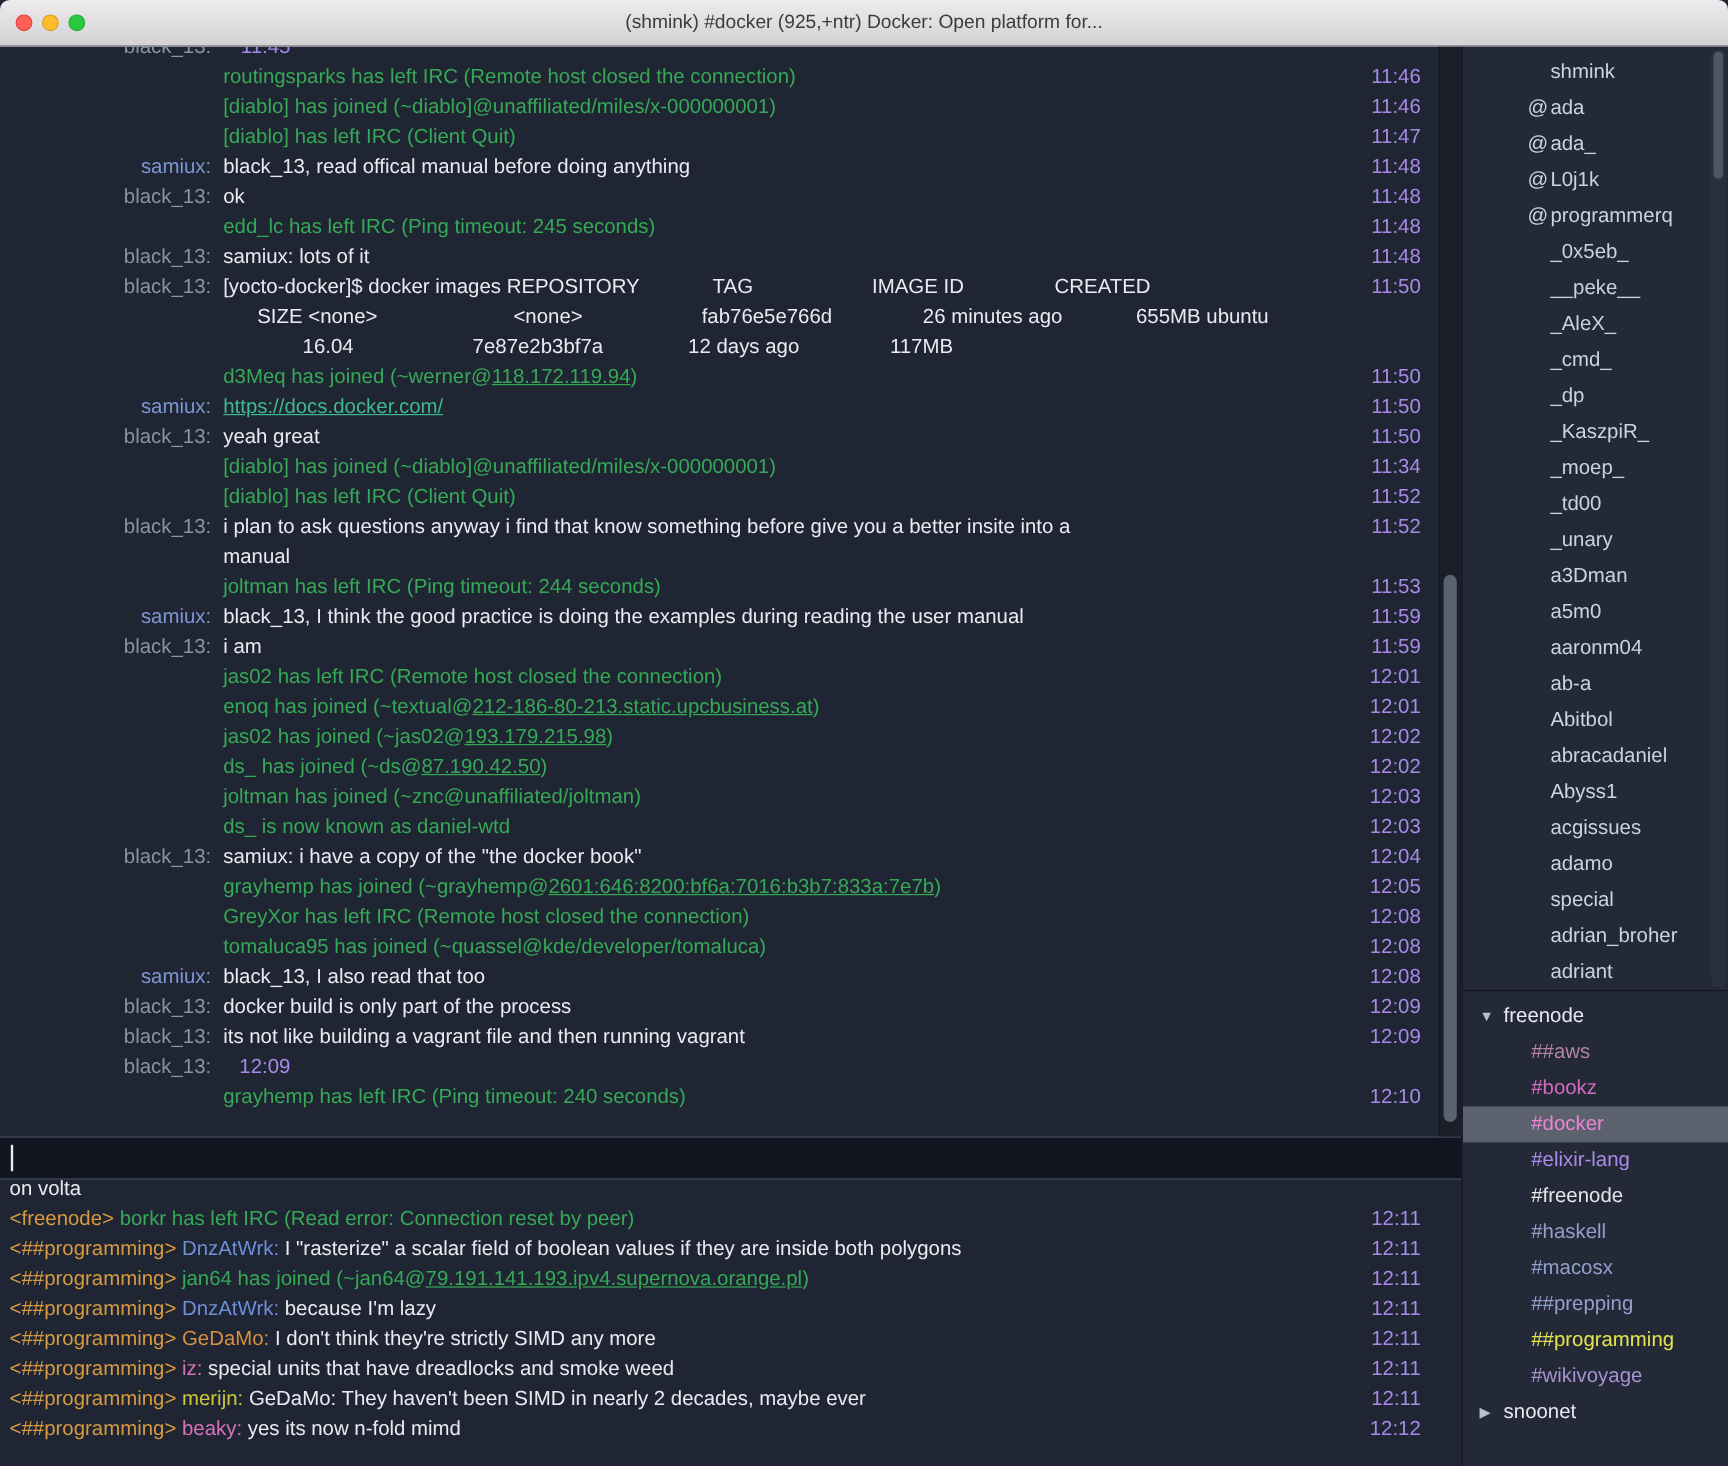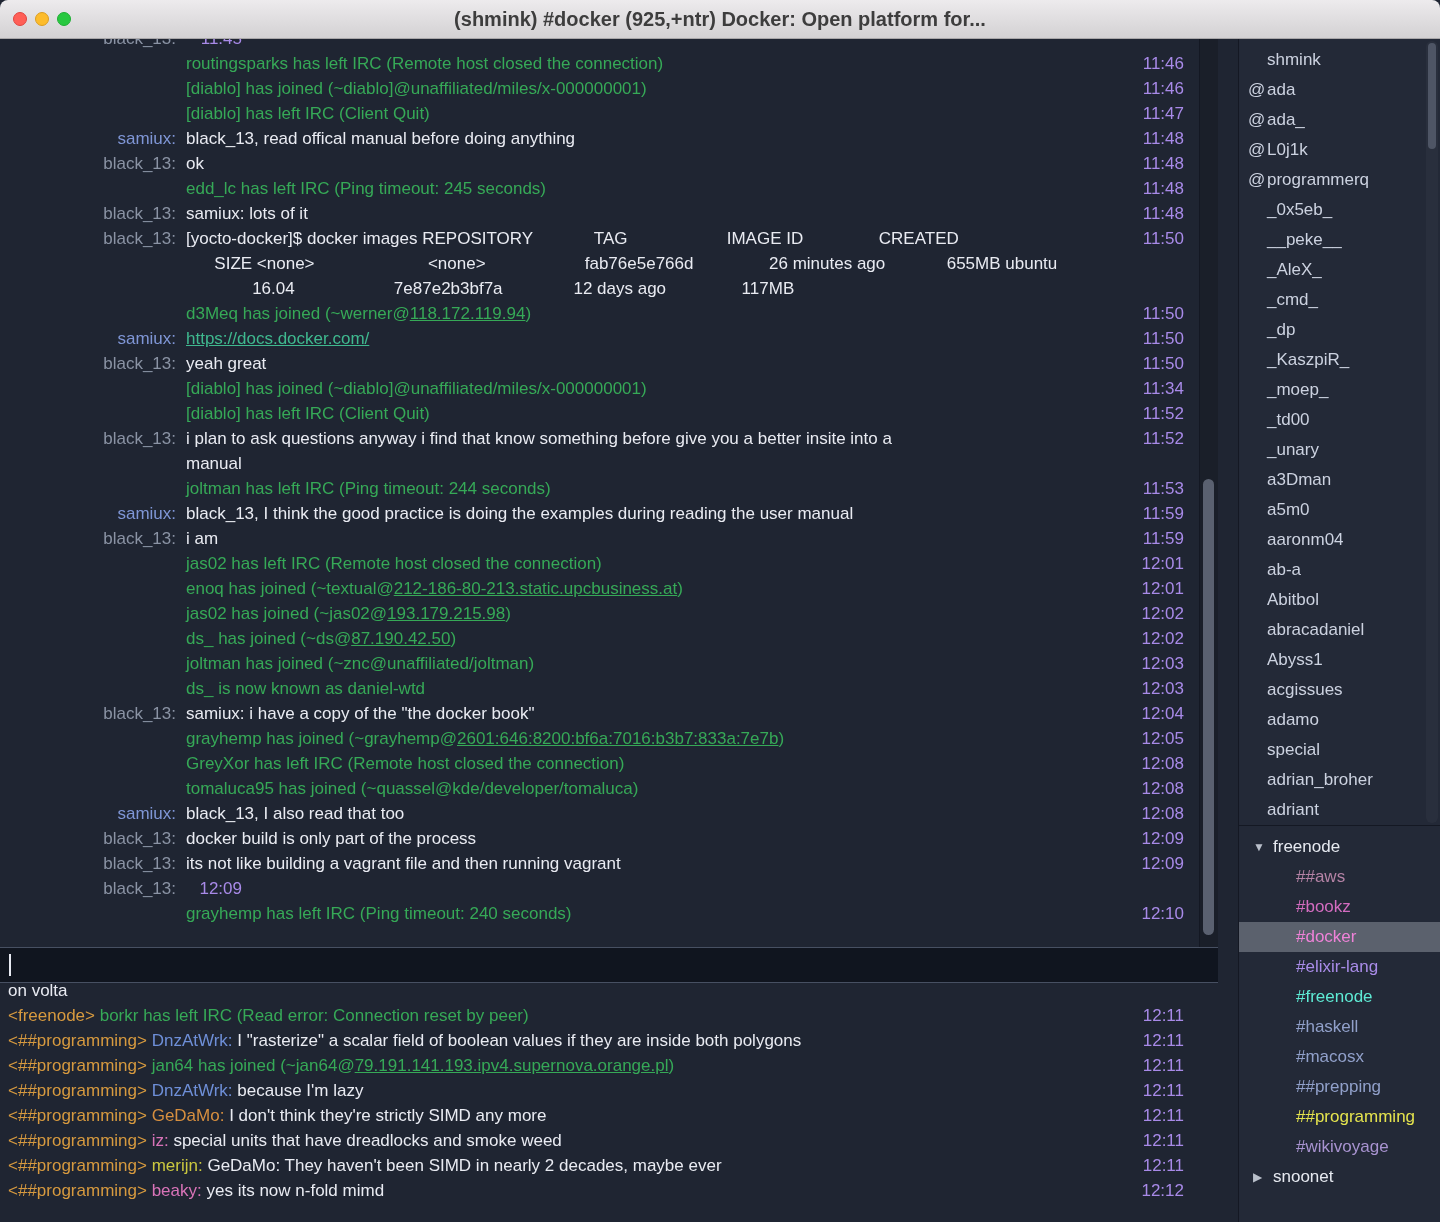--- a/index.html
+++ b/index.html
@@ -6,29 +6,29 @@
   body{
     width:1440px;height:1222px;overflow:hidden;
     background:#1f2532;
     font-family:"Liberation Sans", sans-serif;
   }
   .window{width:1440px;height:1222px;display:flex;flex-direction:column;border-radius:8px 8px 0 0;overflow:hidden;}
 
   
   .titlebar{flex:0 0 38px;height:38px;background:linear-gradient(#edebed,#d3d1d3);
     border-bottom:1px solid #a9a7a9;position:relative;display:flex;align-items:center;justify-content:center;}
-  .title{font-size:20px;font-weight:700;color:#3d3d3d;}
+  .title{font-size:16px;font-weight:400;color:#3d3d3d;}
   .traffic{position:absolute;left:13px;top:0;height:100%;display:flex;align-items:center;gap:8px;}
   .light{width:14px;height:14px;border-radius:50%;box-sizing:border-box;}
   .light.red{background:#ff5f57;border:1px solid #e1443f;}
   .light.yellow{background:#fdbc2c;border:1px solid #dc9e21;}
   .light.green{background:#28c840;border:1px solid #1faf34;}
 
   
-  .content{flex:1;display:flex;min-height:0;background:#1f2532;gap:20px;}
+  .content{flex:1;display:flex;min-height:0;background:#1f2532;}
   .left{width:1218px;flex:0 0 1218px;display:flex;flex-direction:column;position:relative;}
 
   
   .chat{height:908px;flex:0 0 908px;overflow:hidden;position:relative;box-sizing:border-box;padding:0 34px 0 0;}
   .crow{display:flex;line-height:25px;font-size:17px;align-items:flex-start;}
   .crow.clip{margin-top:-13px;}
   .crow .nick{flex:0 0 186px;text-align:right;padding-right:10px;box-sizing:border-box;white-space:nowrap;}
   .crow .msg{flex:1;white-space:pre-wrap;word-break:break-word;color:#e9ebf2;min-width:0;}
   .crow .time{flex:0 0 56px;text-align:right;color:#a88ae8;}
   .link{text-decoration:underline;}
@@ -45,21 +45,21 @@
   
   .bottom{flex:1;overflow:hidden;box-sizing:border-box;padding:2px 34px 0 8px;}
   .brow{display:flex;line-height:25px;font-size:17px;align-items:flex-start;}
   .brow.clipb{margin-top:-7px;}
   .brow .bmsg{flex:1;white-space:pre-wrap;word-break:break-word;color:#e9ebf2;min-width:0;}
   .brow .time{flex:0 0 56px;text-align:right;color:#a88ae8;}
   .chanpfx{color:#d79a3f;}
 
   
   .sidebar{flex:1;background:#232937;border-left:1px solid #141823;display:flex;flex-direction:column;position:relative;box-sizing:border-box;}
-  .nicklist{height:786px;flex:0 0 786px;overflow:hidden;padding-top:6px;box-sizing:border-box;}
+  .nicklist{height:786px;flex:0 0 786px;overflow:hidden;padding-top:6px;box-sizing:border-box;margin-left:45px;}
   .nrow{display:flex;line-height:30px;font-size:17px;color:#ccd2e0;}
   .nrow .gutter{flex:0 0 28px;padding-left:9px;box-sizing:border-box;}
   .side-sb{position:absolute;top:2px;right:2px;width:12px;height:782px;background:rgba(255,255,255,0.03);border-radius:6px;}
   .side-sb .thumb{position:absolute;left:2px;width:8px;top:2px;height:106px;border-radius:4px;background:#4e5565;}
 
   .tree{flex:1;border-top:1px solid #141823;padding-top:6px;background:#232937;overflow:hidden;}
   .trow{display:flex;align-items:center;line-height:30px;font-size:17px;padding-left:57px;box-sizing:border-box;}
   .trow.server{padding-left:14px;color:#e6e9f0;}
   .trow.selected{background:#5b616d;}
   .arrow{width:20px;color:#b9bfca;font-size:12px;flex:0 0 20px;}
@@ -417,21 +417,21 @@
           <div class="trow">
             <span style="color: rgb(211, 108, 192);">#bookz</span>
           </div>
           <div class="trow selected">
             <span style="color: rgb(239, 130, 216);">#docker</span>
           </div>
           <div class="trow">
             <span style="color: rgb(169, 140, 232);">#elixir-lang</span>
           </div>
           <div class="trow">
-            <span style="color: #5eead4; text-align: right;">#freenode</span>
+            <span style="color: #e5e5e5; text-align: right;">#freenode</span>
           </div>
           <div class="trow">
             <span style="color: rgb(145, 160, 202);">#haskell</span>
           </div>
           <div class="trow">
             <span style="color: rgb(145, 160, 202);">#macosx</span>
           </div>
           <div class="trow">
             <span style="color: rgb(145, 160, 202);">##prepping</span>
           </div>

